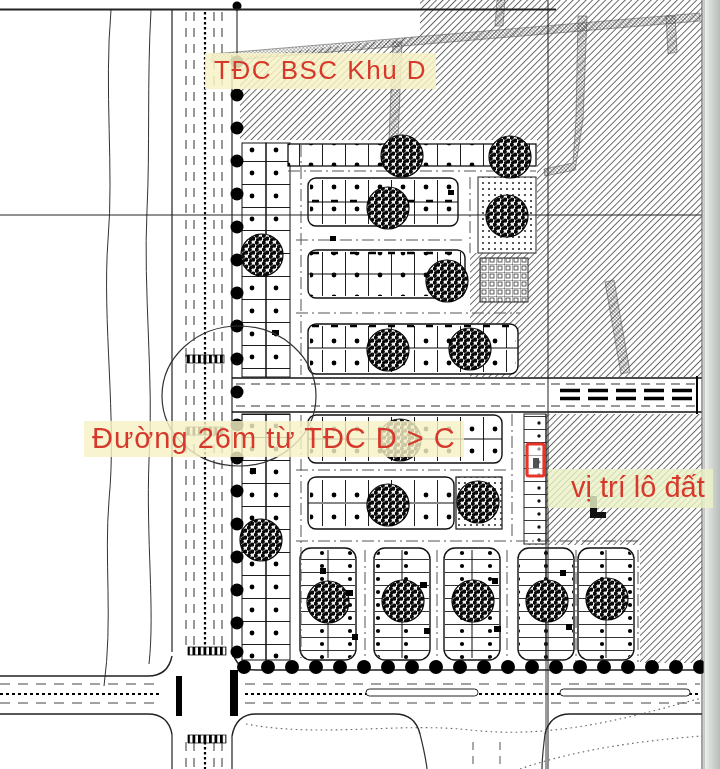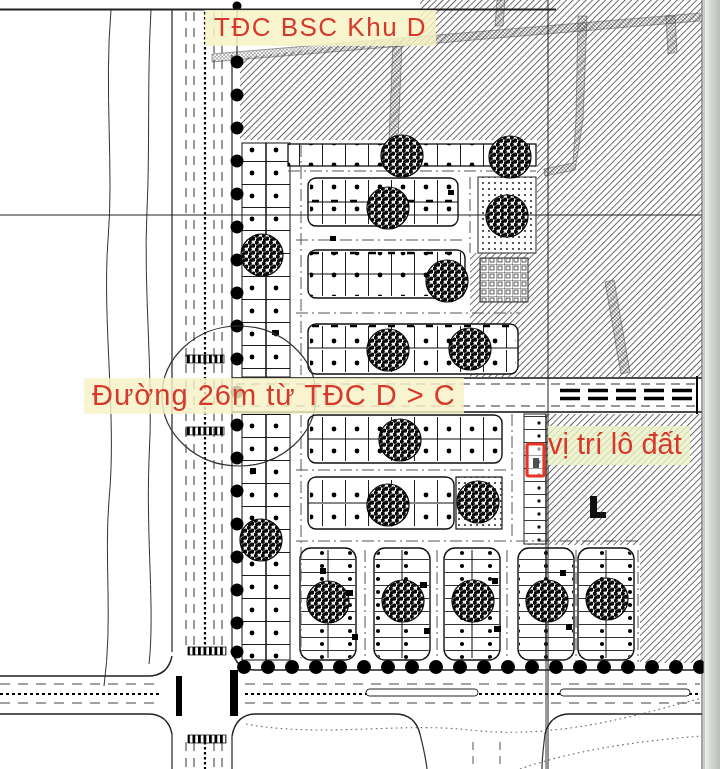--- a/index.html
+++ b/index.html
@@ -1,25 +1,25 @@
 <!DOCTYPE html>
 <html><head>
 <meta charset="utf-8">
 <style>
   html,body{margin:0;padding:0;background:#ffffff;}
   #stage{position:relative;width:720px;height:769px;overflow:hidden;background:#fff;
          font-family:"Liberation Sans", sans-serif;}
   #plan-svg{position:absolute;left:0;top:0;}
-  .maplabel{position:absolute;color:#d6392b;white-space:nowrap;}
+  .maplabel{position:absolute;color:#d6392b;white-space:nowrap;margin-top:43px;}
   #title-label{left:205px;top:10px;font-size:26px;letter-spacing:1.5px;
       background:rgba(247,242,198,0.85);padding:2px 9px 3px 9px;}
   #road-label{left:84px;top:378px;font-size:29px;letter-spacing:1px;
       background:rgba(247,242,198,0.82);padding:1px 8px 2px 8px;text-align:center;}
   #marker-label{left:548px;top:426px;font-size:29px;line-height:33px;
-      background:rgba(236,242,198,0.82);padding:2px 8px 4px 0;}
+      background:rgba(236,242,198,0.82);padding:2px 8px 4px 23px;}
 </style>
 </head>
 <body>
 
 <div id="stage">
 
 <svg id="plan-svg" width="720" height="769" viewBox="0 0 720 769">
   <defs>
     <pattern id="hatch" width="4.6" height="4.6" patternUnits="userSpaceOnUse" patternTransform="rotate(45)">
       <line x1="0.5" y1="0" x2="0.5" y2="4.6" stroke="#5a5a5a" stroke-width="0.9"></line>

